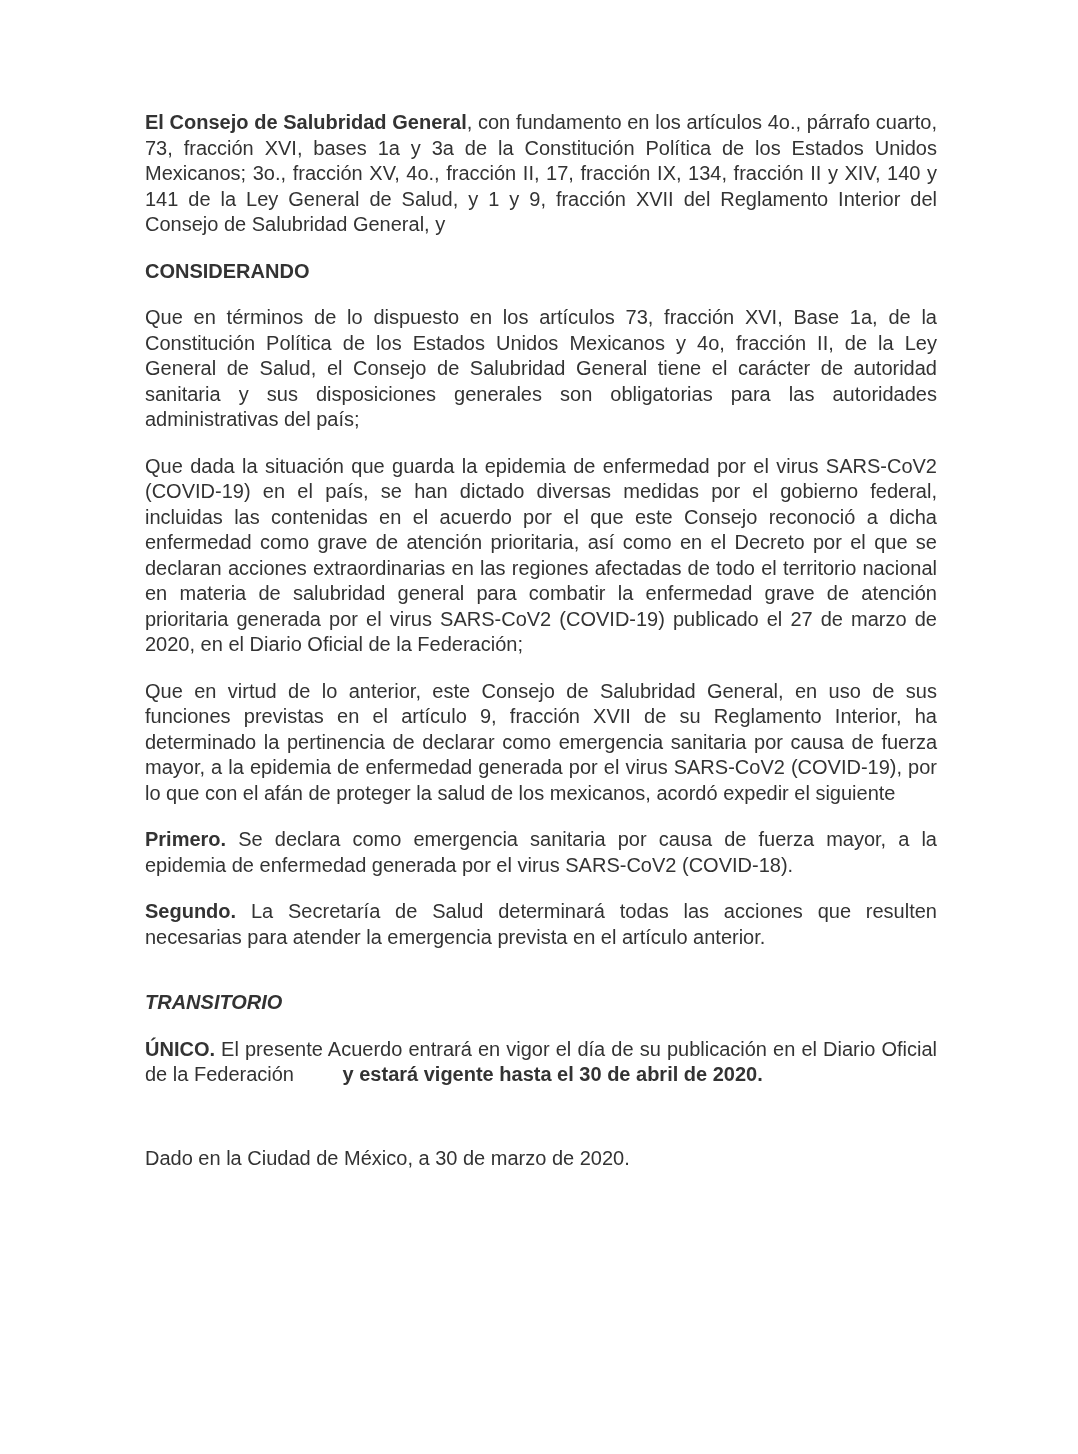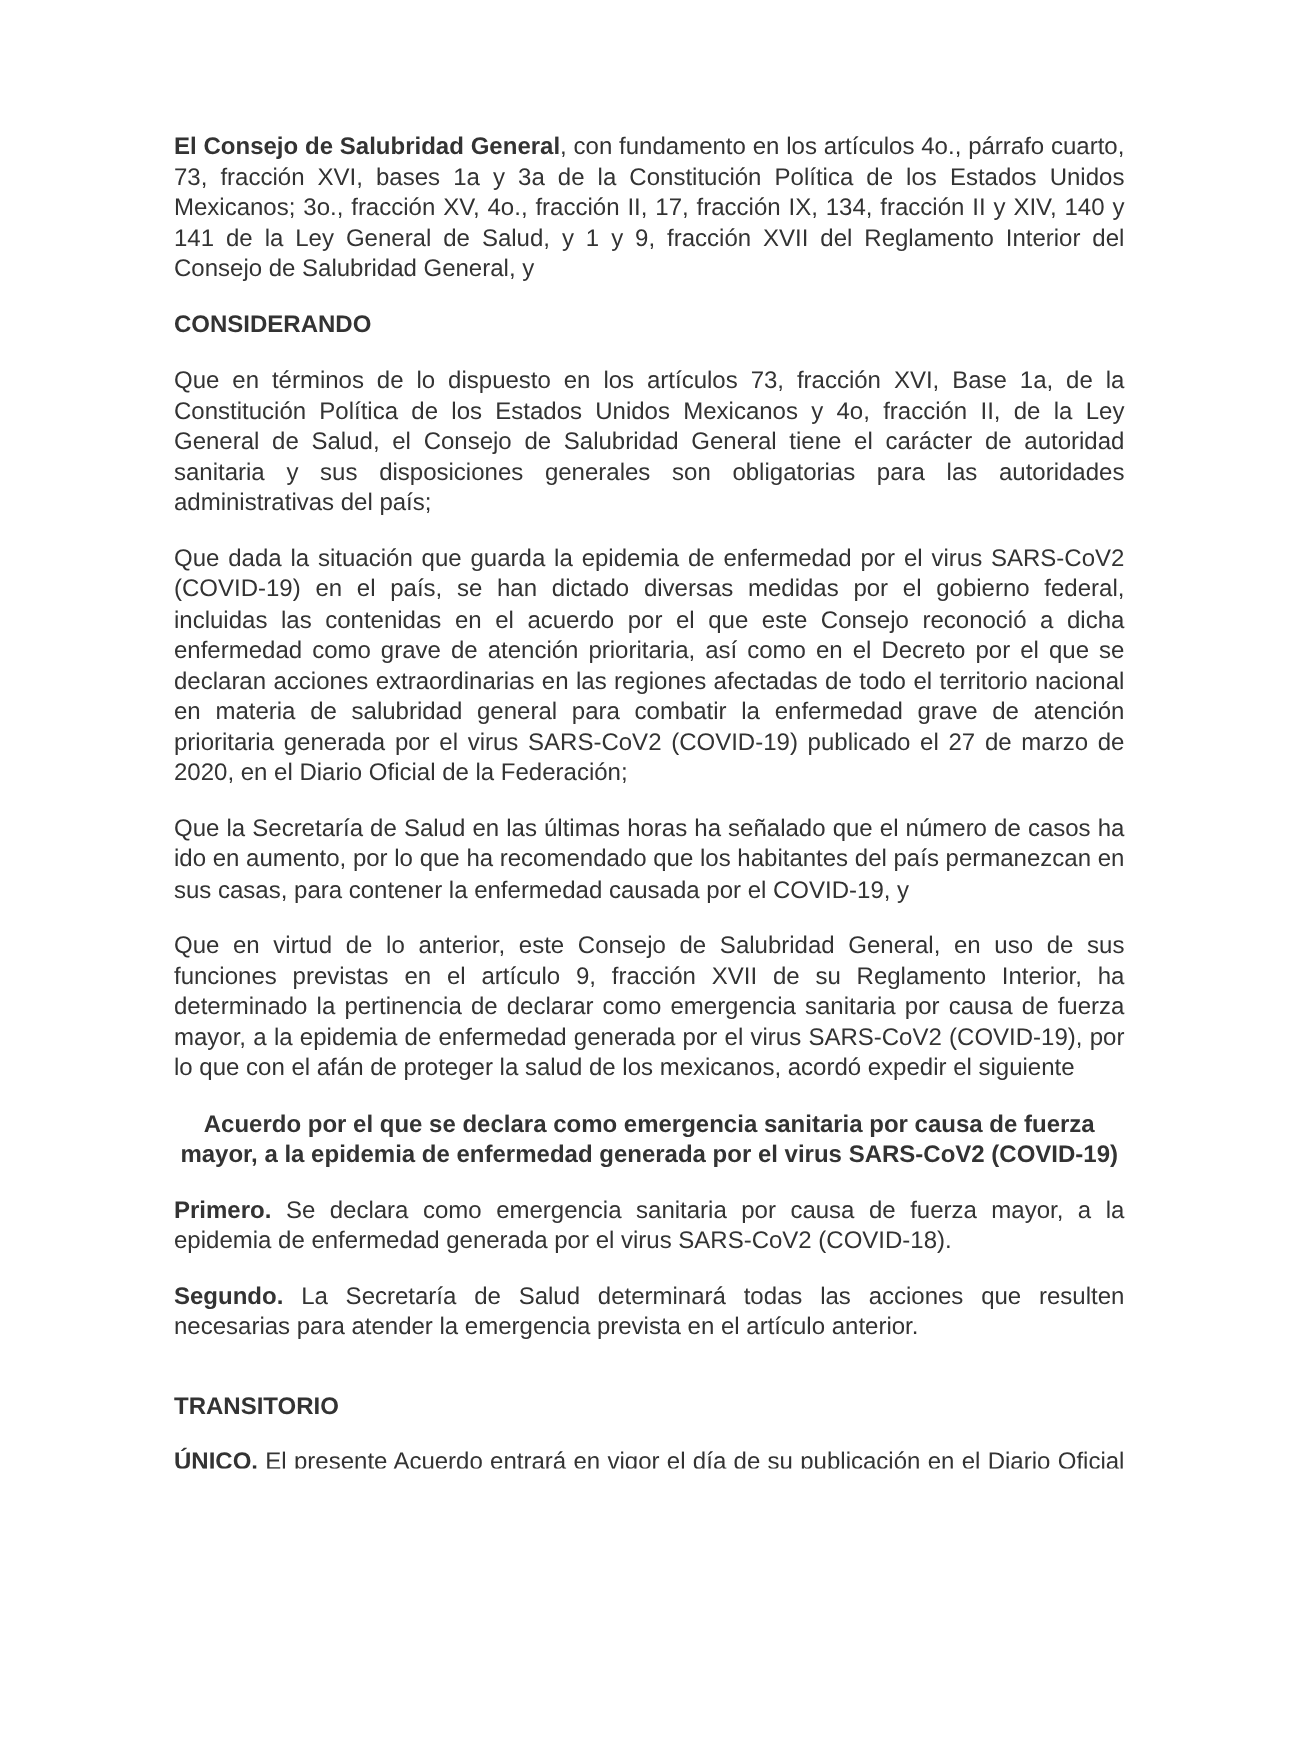--- a/index.html
+++ b/index.html
@@ -34,20 +34,21 @@
   }
   .acuerdo-heading {
     text-align: center !important;
     font-weight: bold;
   }
   .lead {
     font-weight: bold;
   }
   .mt-transitorio {
     margin-top: 40px !important;
+    font-style: italic;
   }
   .dateline {
     text-align: left;
     margin-top: 58px !important;
   }
   .vigencia {
     font-weight: 600;
     margin-left: 43px;
   }
 </style>
@@ -58,25 +59,23 @@
   <div class="doc">
 
     <p><span class="lead">El Consejo de Salubridad General</span><span>, con fundamento en los artículos 4o., párrafo cuarto, 73, fracción XVI, bases 1a y 3a de la Constitución Política de los Estados Unidos Mexicanos; 3o., fracción XV, 4o., fracción II, 17, fracción IX, 134, fracción II y XIV, 140 y 141 de la Ley General de Salud, y 1 y 9, fracción XVII del Reglamento Interior del Consejo de Salubridad General, y</span></p>
 
     <p class="heading">CONSIDERANDO</p>
 
     <p>Que en términos de lo dispuesto en los artículos 73, fracción XVI, Base 1a, de la Constitución Política de los Estados Unidos Mexicanos y 4o, fracción II, de la Ley General de Salud, el Consejo de Salubridad General tiene el carácter de autoridad sanitaria y sus disposiciones generales son obligatorias para las autoridades administrativas del país;</p>
 
     <p>Que dada la situación que guarda la epidemia de enfermedad por el virus SARS-CoV2 (COVID-19) en el país, se han dictado diversas medidas por el gobierno federal, incluidas las contenidas en el acuerdo por el que este Consejo reconoció a dicha enfermedad como grave de atención prioritaria, así como en el Decreto por el que se declaran acciones extraordinarias en las regiones afectadas de todo el territorio nacional en materia de salubridad general para combatir la enfermedad grave de atención prioritaria generada por el virus SARS-CoV2 (COVID-19) publicado el 27 de marzo de 2020, en el Diario Oficial de la Federación;</p>
 
-    <p>Que la Secretaría de Salud en las últimas horas ha señalado que el número de casos ha ido en aumento, por lo que ha recomendado que los habitantes del país permanezcan en sus casas, para contener la enfermedad causada por el COVID-19, y</p>
 
     <p>Que en virtud de lo anterior, este Consejo de Salubridad General, en uso de sus funciones previstas en el artículo 9, fracción XVII de su Reglamento Interior, ha determinado la pertinencia de declarar como emergencia sanitaria por causa de fuerza mayor, a la epidemia de enfermedad generada por el virus SARS-CoV2 (COVID-19), por lo que con el afán de proteger la salud de los mexicanos, acordó expedir el siguiente</p>
 
-    <p class="acuerdo-heading">Acuerdo por el que se declara como emergencia sanitaria por causa de fuerza mayor, a la epidemia de enfermedad generada por el virus SARS-CoV2 (COVID-19)</p>
 
     <p><span class="lead">Primero.</span><span> Se declara como emergencia sanitaria por causa de fuerza mayor, a la epidemia de enfermedad generada por el virus SARS-CoV2 (COVID-18).</span></p>
 
     <p><span class="lead">Segundo.</span><span> La Secretaría de Salud determinará todas las acciones que resulten necesarias para atender la emergencia prevista en el artículo anterior.</span></p>
 
     <p class="heading mt-transitorio">TRANSITORIO</p>
 
     <p><span class="lead">ÚNICO.</span><span> El presente Acuerdo entrará en vigor el día de su publicación en el Diario Oficial de la Federación </span><span class="vigencia">y estará vigente hasta el 30 de abril de 2020.</span></p>
 
     <p class="dateline">Dado en la Ciudad de México, a 30 de marzo de 2020.</p>

